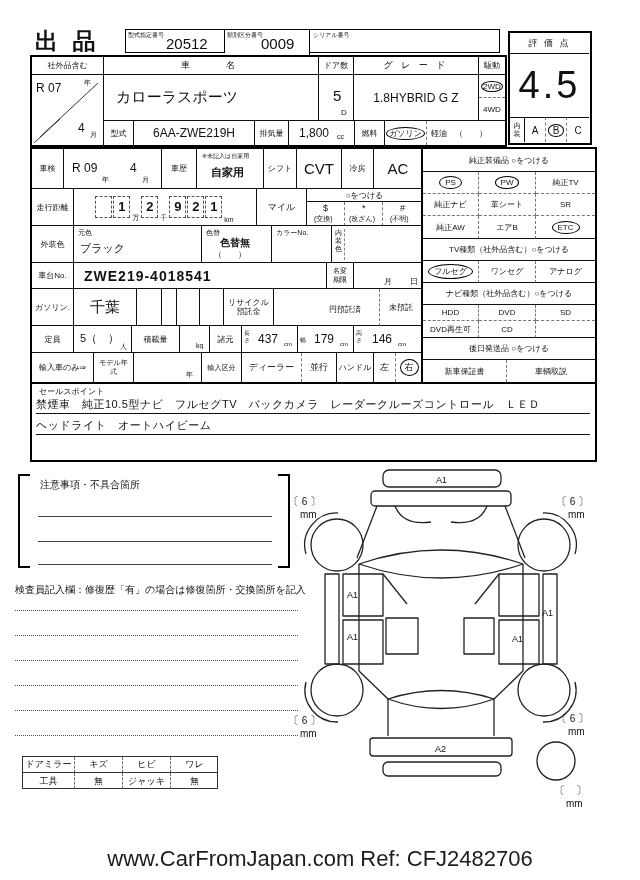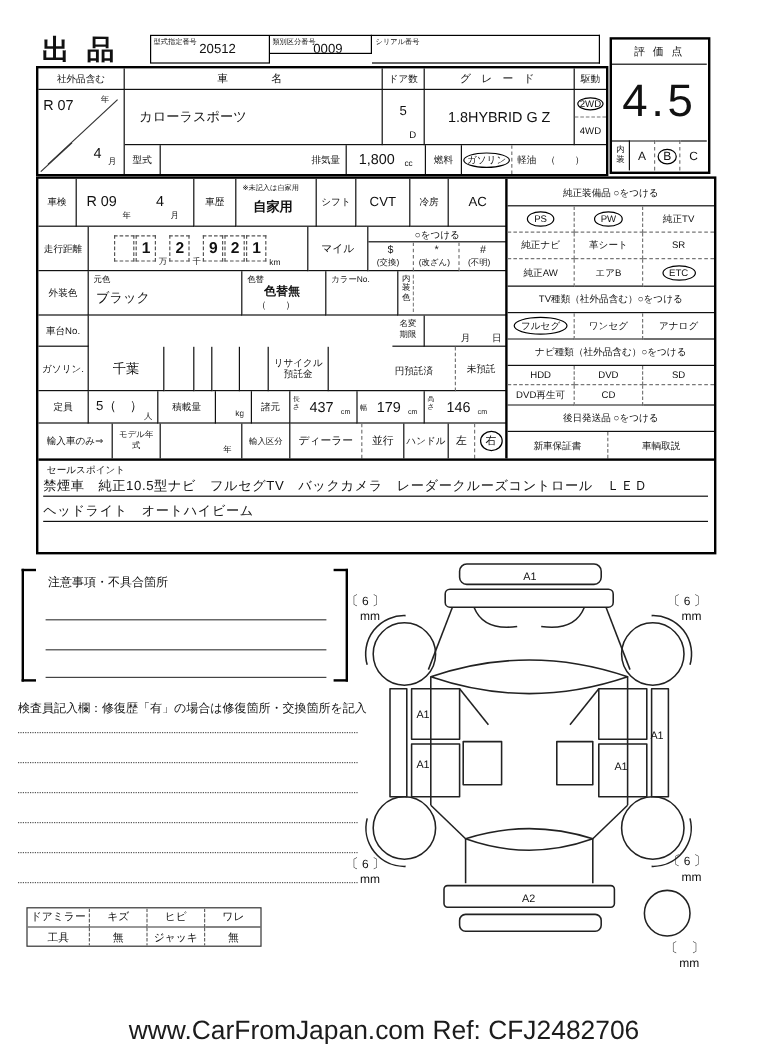--- a/index.html
+++ b/index.html
@@ -9,21 +9,21 @@
     overflow:hidden;
   }
   .c  { position:absolute; box-sizing:border-box; overflow:hidden; }
   .br { border-right:1px solid #111; }
   .bb { border-bottom:1px solid #111; }
   .brd{ border-right:1px dashed #777; }
   .bbd{ border-bottom:1px dashed #777; }
   .cen{ display:flex; align-items:center; justify-content:center; text-align:center; }
   .f6 { font-size:6px; } .f7 { font-size:7px; } .f8 { font-size:8px; }
   .f9 { font-size:9px; } .f10{ font-size:10px; } .f11{ font-size:11px; }
-  .f12{ font-size:12px; } .f13{ font-size:11px; } .f14{ font-size:14px; }
+  .f12{ font-size:12px; } .f13{ font-size:15px; } .f14{ font-size:14px; }
   .bold{ font-weight:bold; }
   .tbl { position:absolute; box-sizing:border-box; border:2px solid #000; background:#fff; }
   .circled { display:inline-block; border:1.5px solid #000; border-radius:50%; padding:1px 5px; }
   .stack { word-break:break-all; line-height:1.15; }
   .dbox { display:inline-block; width:15px; height:20px; border:1px dashed #555;
           font-size:13px; font-weight:bold; text-align:center; line-height:20px; }
   .dunit{ font-size:7px; align-self:flex-end; margin:0 1px 2px 1px; }
   .tmark{ position:absolute; font-size:11px; line-height:1.25; color:#111; }
   .tmark .mmrow { font-size:10px; margin-left:12px; }
   .tval { display:inline-block; min-width:11px; text-align:center; font-size:10px; }
@@ -40,21 +40,21 @@
 </style>
 </head>
 <body>
 
 <div class="c" style="left:35px;top:26px;width:100px;height:26px;font-size:23px;font-weight:bold;letter-spacing:4px;">出 品 票</div>
 
 <div class="c" style="left:125px;top:29px;width:100px;height:24px;border:1.5px solid #000;">
   <span class="c f6" style="left:2px;top:1px;">型式指定番号</span>
   <span class="c f13" style="left:40px;top:5px;">20512</span>
 </div>
-<div class="c" style="left:225px;top:29px;width:85px;height:16px;border:1.5px solid #000;border-left:none;">
+<div class="c" style="left:225px;top:29px;width:85px;height:28px;border:1.5px solid #000;border-left:none;">
   <span class="c f6" style="left:2px;top:1px;">類別区分番号</span>
   <span class="c f13" style="left:36px;top:5px;">0009</span>
 </div>
 <div class="c" style="left:310px;top:29px;width:190px;height:24px;border:1.5px solid #000;border-left:none;">
   <span class="c f6" style="left:3px;top:1px;">シリアル番号</span>
   <span class="c f12" style="left:60px;top:6px;"></span>
 </div>
 
 <div class="tbl" style="left:508px;top:31px;width:84px;height:114px;border-width:2.5px;">
   <div class="c cen f9 bb" style="left:0;top:0;width:79px;height:21px;letter-spacing:2px;">評 価 点</div>
@@ -93,20 +93,21 @@
     <span class="c f13" style="left:14px;top:12px;">5</span>
     <span class="c f8" style="left:22px;top:33px;">D</span>
   </div>
   <div class="c br bb cen f12" style="left:322px;top:18px;width:125px;height:46px;">1.8HYBRID G Z</div>
   <div class="c bbd cen" style="left:447px;top:18px;width:26px;height:23px;">
     <span class="f8 circled" style="padding:0 1px;">2WD</span>
   </div>
   <div class="c bb cen f8" style="left:447px;top:41px;width:26px;height:23px;">4WD</div>
 
   <div class="c br cen f8" style="left:72px;top:64px;width:30px;height:24px;">型式</div>
+  <div class="c br cen f12" style="left:102px;top:64px;width:121px;height:24px;">6AA-ZWE219H</div>
   <div class="c br cen f8" style="left:223px;top:64px;width:34px;height:24px;">排気量</div>
   <div class="c br" style="left:257px;top:64px;width:66px;height:24px;">
     <span class="c f12" style="left:10px;top:5px;">1,800</span>
     <span class="c f7" style="left:48px;top:12px;">cc</span>
   </div>
   <div class="c br cen f8" style="left:323px;top:64px;width:30px;height:24px;">燃料</div>
   <div class="c brd cen" style="left:353px;top:64px;width:42px;height:24px;">
     <span class="f8 circled" style="padding:0 2px;">ガソリン</span>
   </div>
   <div class="c" style="left:395px;top:64px;width:78px;height:24px;">
@@ -172,20 +173,21 @@
     <span class="c f8" style="left:12px;top:23px;">（　　）</span>
   </div>
   <div class="c br bb" style="left:240px;top:77px;width:60px;height:37px;">
     <span class="c f7" style="left:4px;top:2px;">カラーNo.</span>
   </div>
   <div class="c bb" style="left:300px;top:77px;width:90px;height:37px;">
     <span class="c stack f7" style="left:3px;top:3px;width:10px;border-right:1px dashed #888;padding-right:2px;height:31px;">内装色</span>
   </div>
 
   <div class="c br bb cen f8" style="left:0;top:114px;width:42px;height:26px;">車台No.</div>
+  <div class="c br bb f14 bold" style="left:42px;top:114px;width:253px;height:26px;display:flex;align-items:center;padding-left:10px;letter-spacing:1px;">ZWE219-4018541</div>
   <div class="c br bb cen" style="left:295px;top:114px;width:27px;height:26px;">
     <span class="stack f7" style="width:16px;text-align:center;">名変期限</span>
   </div>
   <div class="c bb" style="left:322px;top:114px;width:68px;height:26px;">
     <span class="c f8" style="left:30px;top:13px;">月</span>
     <span class="c f8" style="left:56px;top:13px;">日</span>
   </div>
 
   <div class="c br bb cen f8" style="left:0;top:140px;width:42px;height:37px;">ガソリン.</div>
   <div class="c br bb cen f13" style="left:42px;top:140px;width:63px;height:37px;">千葉</div>

